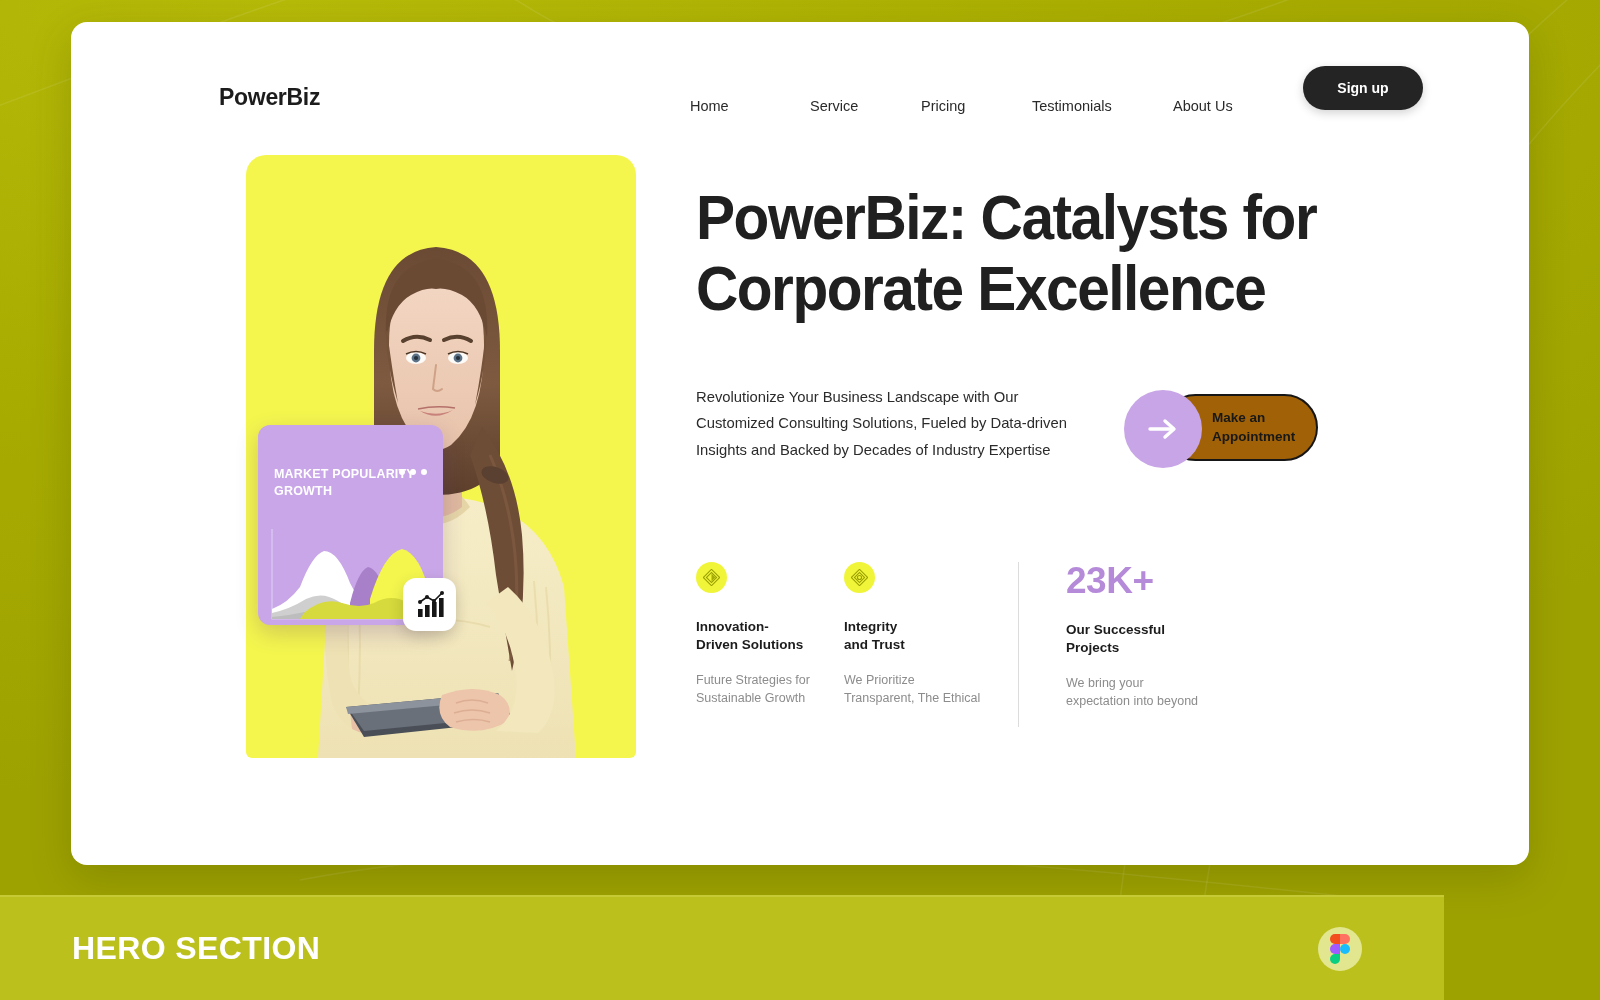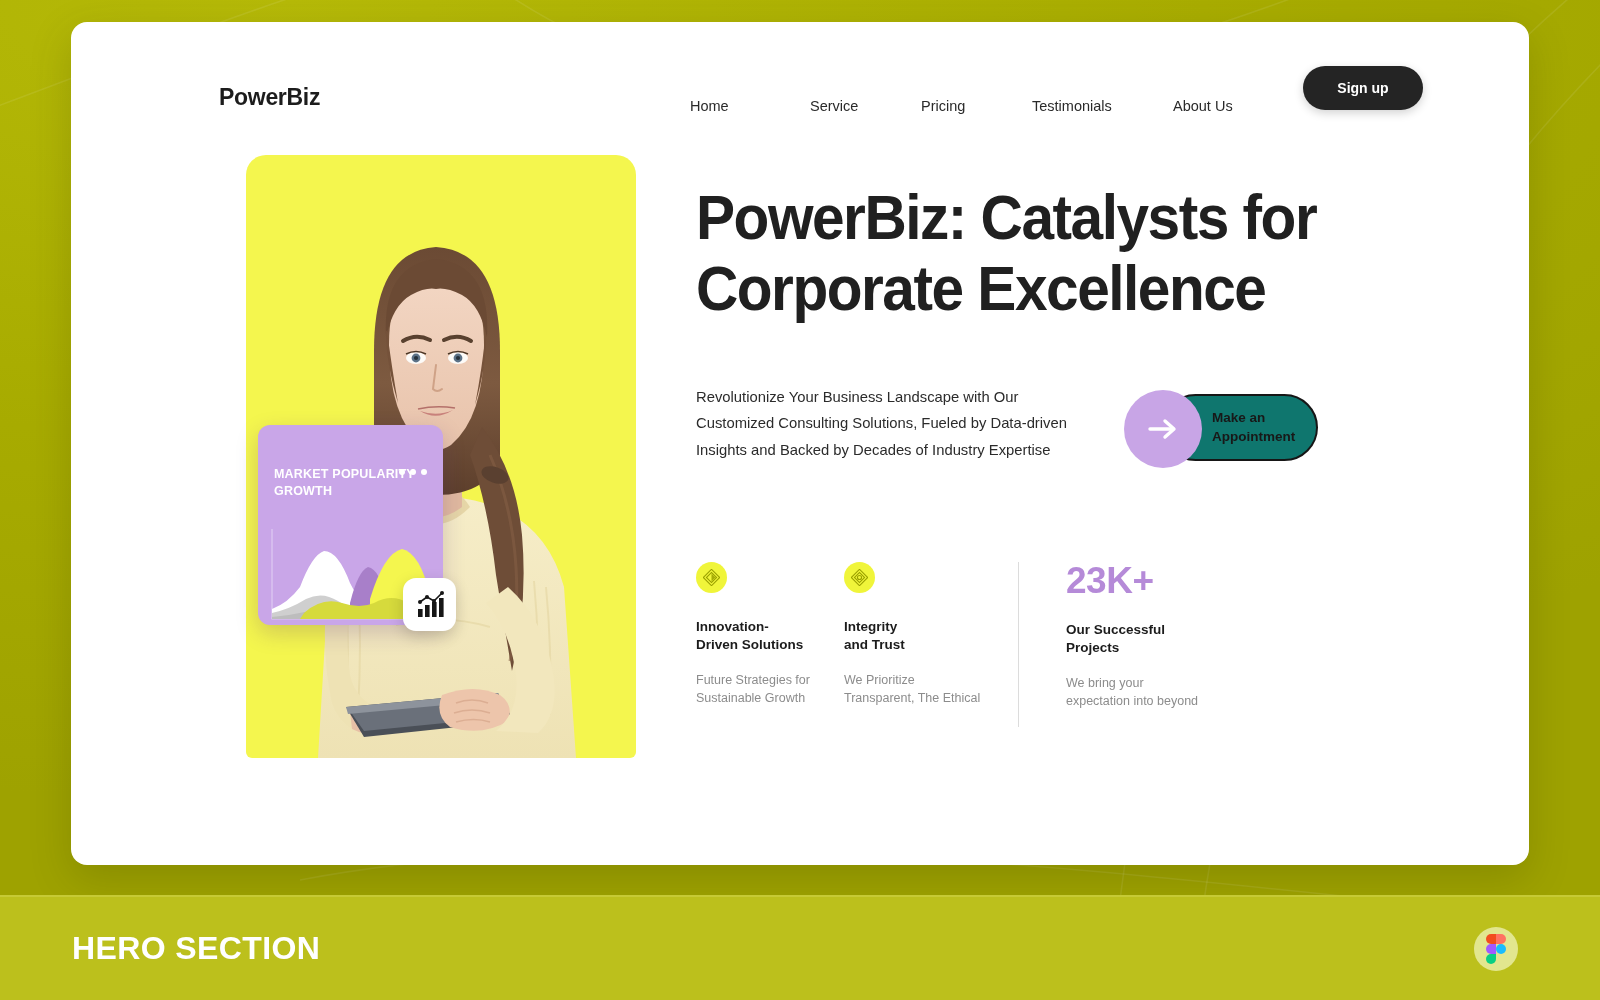--- a/index.html
+++ b/index.html
@@ -113,21 +113,21 @@
     display:flex; align-items:flex-start;
   }
   .subtext{
     width:400px; font-size:14.8px; line-height:1.78; color:#2b2b2b;
     white-space:pre-line;
   }
   .cta-wrap{ position:relative; margin-left:28px; margin-top:6px; width:195px; height:78px; }
   .cta-pill{
     position:absolute; left:38px; top:4px;
     width:156px; height:67px; border-radius:34px;
-    border:2.5px solid #161616; background:#0f766e;
+    border:2.5px solid #161616; background:#a16207;
     display:flex; align-items:center; justify-content:flex-end;
     padding-right:18px;
   }
   .cta-label{
     font-size:13.5px; font-weight:700; color:#181818; line-height:1.35;
     text-align:left; white-space:pre-line; width:86px;
   }
   .cta-circle{
     position:absolute; left:0; top:0; width:78px; height:78px;
     border-radius:50%; background:#c8a5e6;
@@ -167,21 +167,21 @@
   .stat-title{
     font-size:13.5px; font-weight:700; color:#1c1c1c;
     line-height:1.32; white-space:pre-line; margin-bottom:17px;
   }
   .stat-desc{
     font-size:12.5px; color:#8c8c8c; line-height:1.45; white-space:pre-line;
   }
 
   
   .banner{
-    position:absolute; left:0; bottom:0; width:1600px; height:105px;
+    position:absolute; left:0; bottom:0; width:1444px; height:105px;
     background:#bcc01c;
     border-top:2px solid #c6ca35;
     display:flex; align-items:center;
   }
   .banner-title{
     margin-left:72px; font-size:32px; font-weight:700; color:#ffffff;
     letter-spacing:.4px;
   }
   .figma-badge{
     position:absolute; right:82px; top:50%; transform:translateY(-50%);

